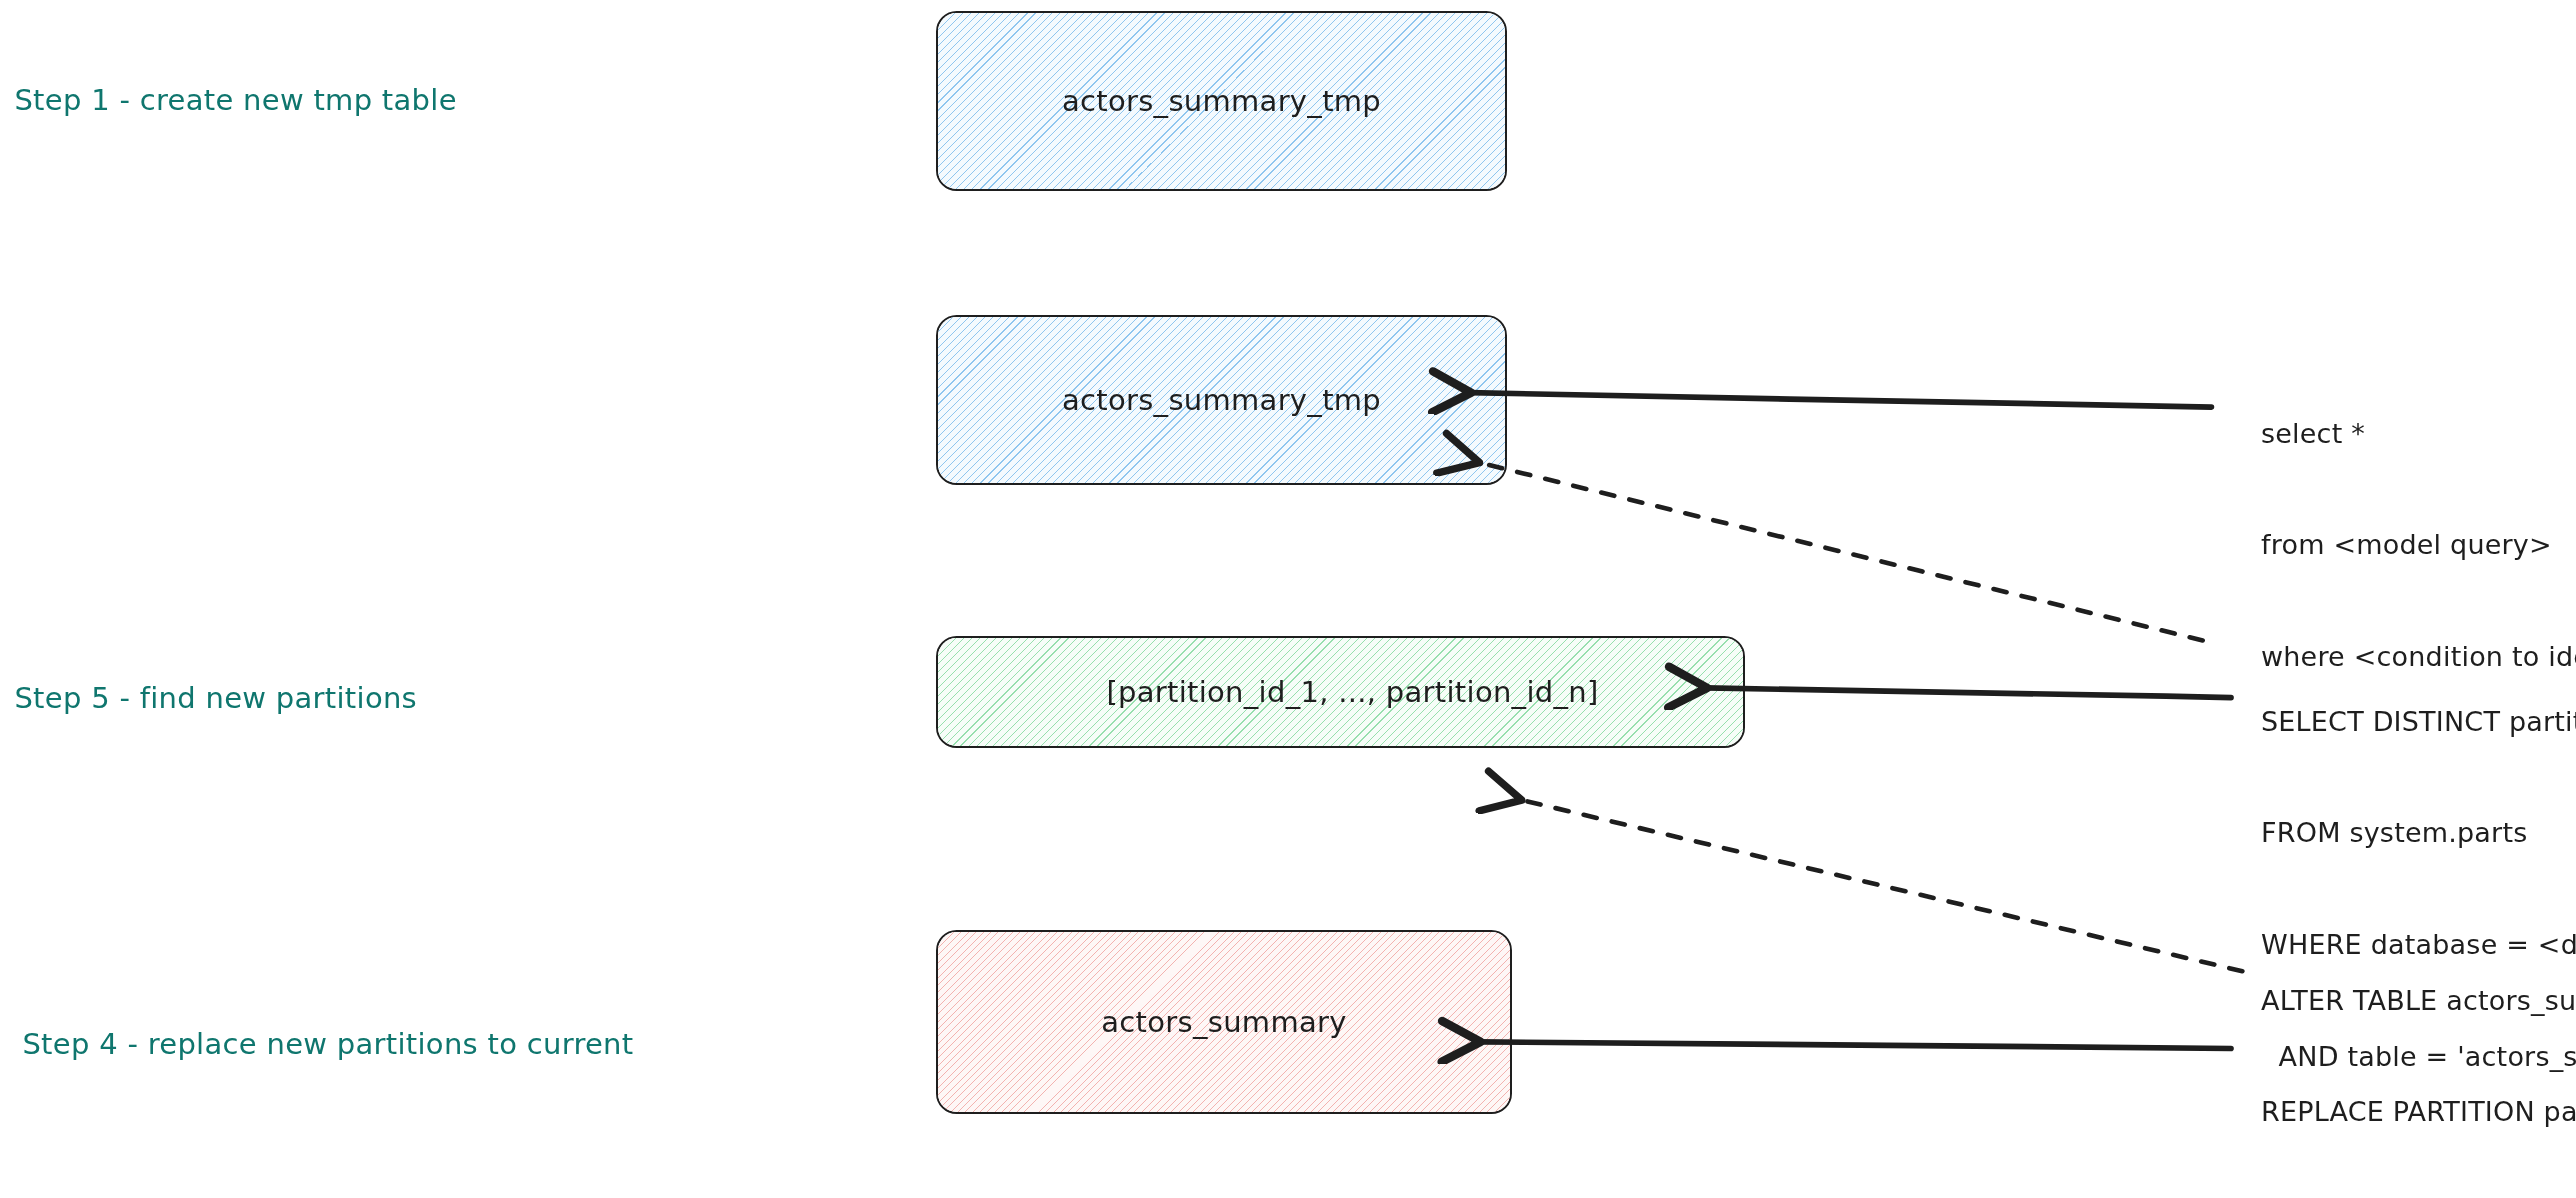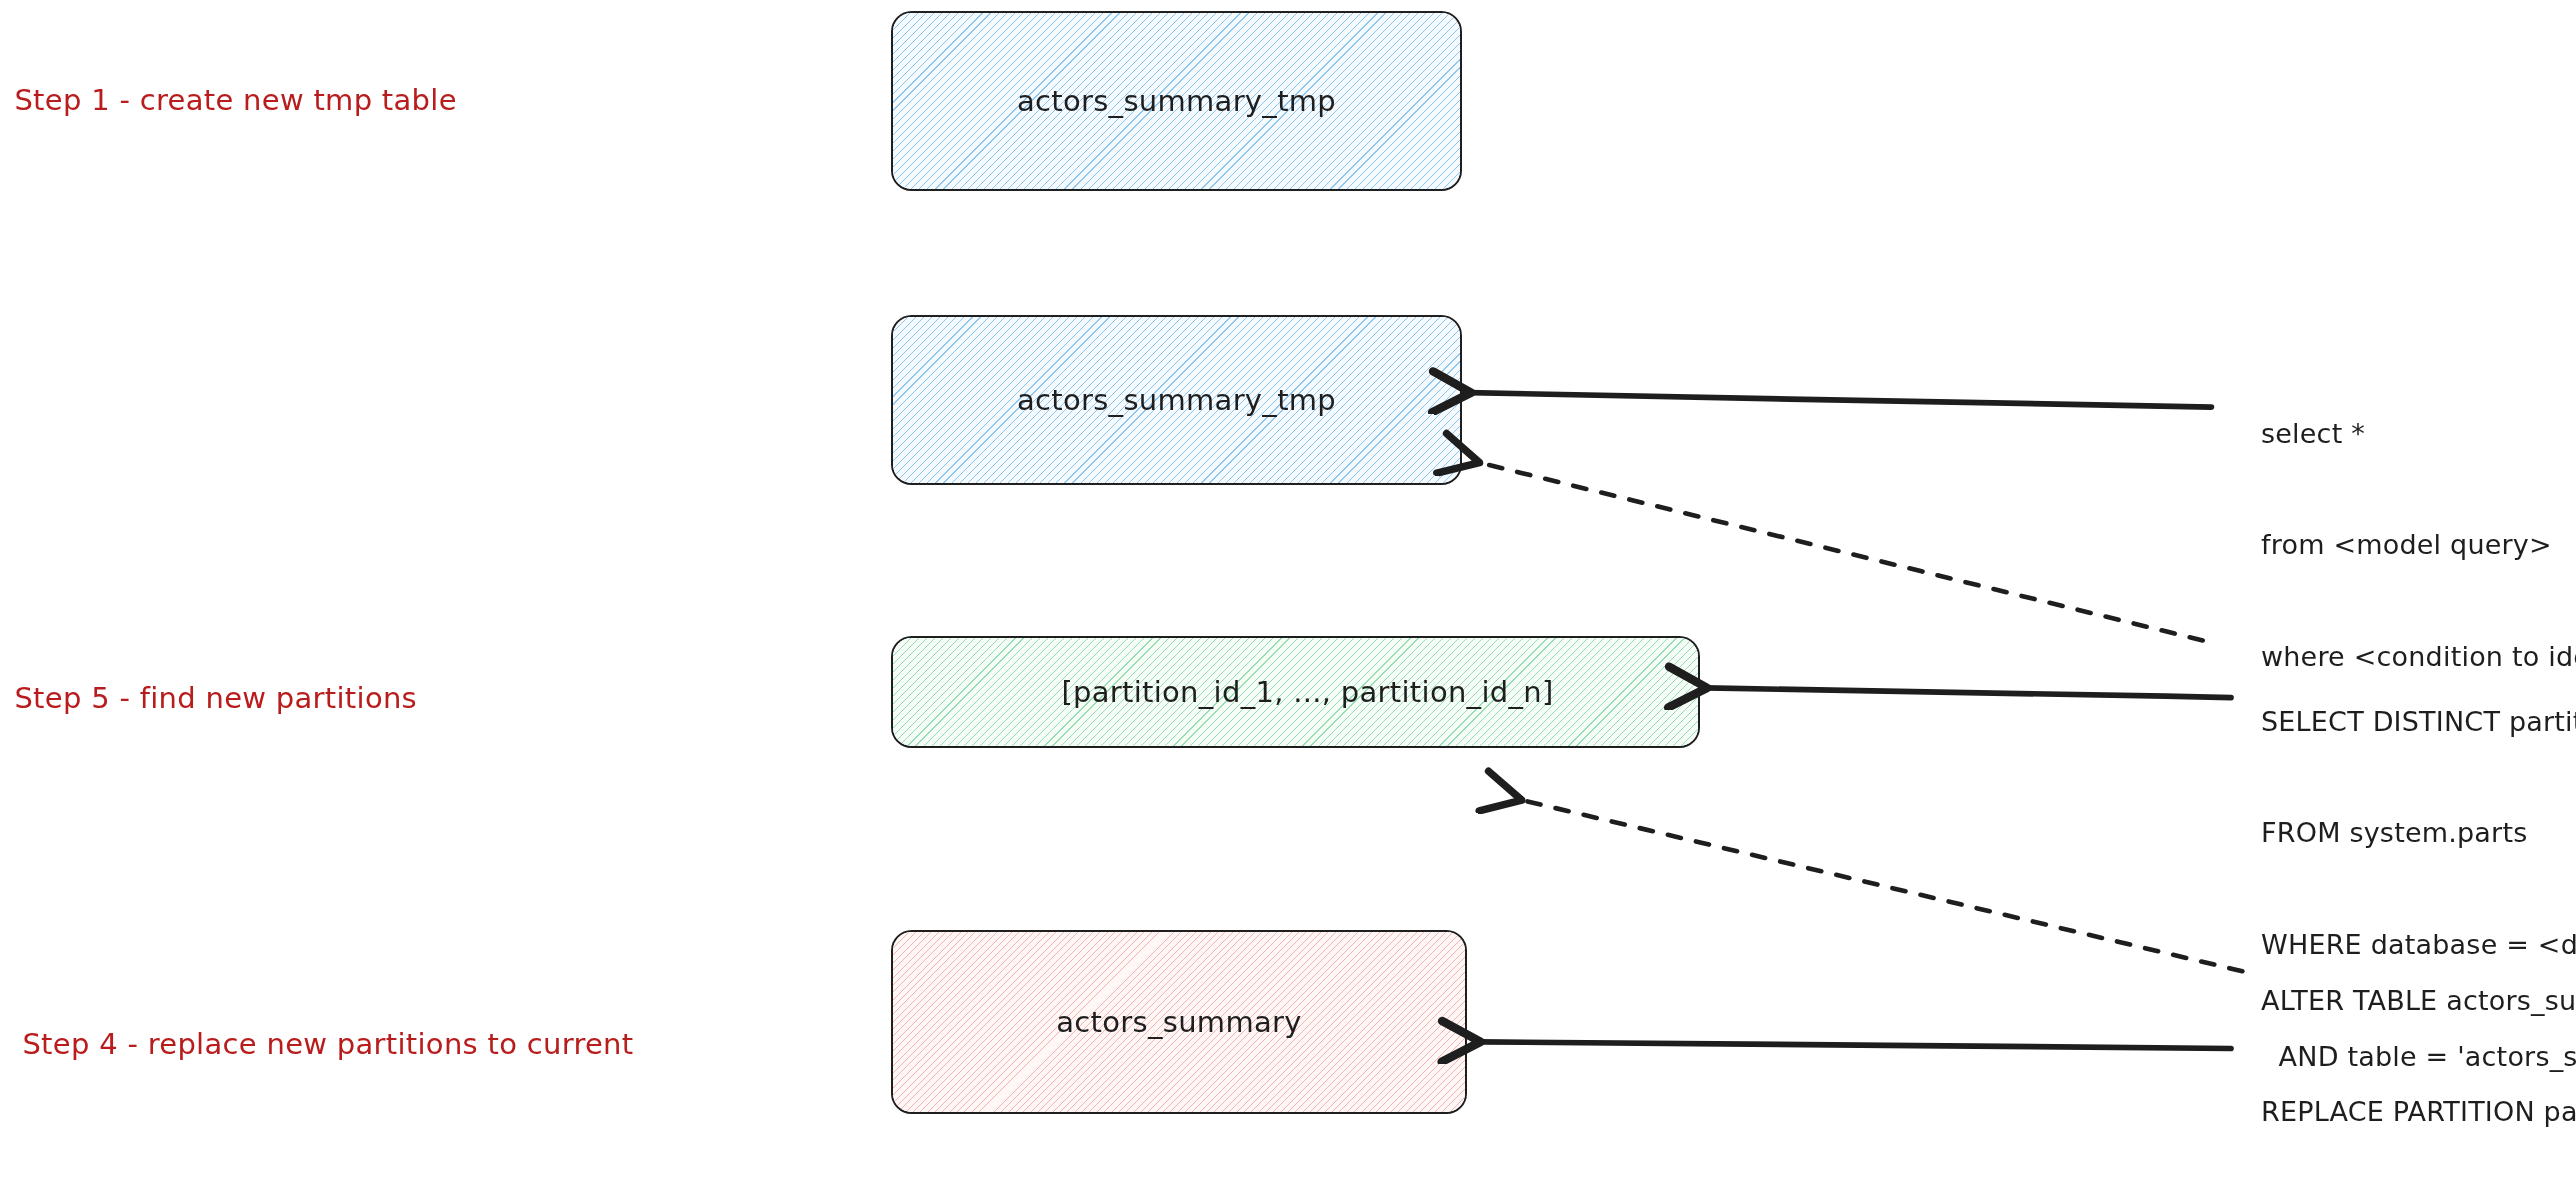--- a/index.html
+++ b/index.html
@@ -13,34 +13,35 @@
     width:3650px;
     height:1199px;
     background:#ffffff;
     overflow:hidden;
   }
   
   .step-label{
     position:absolute;
     font-size:29px;
     line-height:1.25;
-    color:#b91c1c;
+    color:#0f766e;
     white-space:nowrap;
     letter-spacing:0.3px;
     font-family:"DejaVu Sans", sans-serif;
   }
   
   .node{
     position:absolute;
     border:2.6px solid #1e1e1e;
     border-radius:20.6px;
     box-sizing:border-box;
     display:flex;
     align-items:center;
     justify-content:center;
+    margin-left:45px;
   }
   .node .node-label{
     font-size:29px;
     color:#1e1e1e;
     white-space:nowrap;
     letter-spacing:0.3px;
     position:relative;
     z-index:2;
   }
   .node .hatch{

